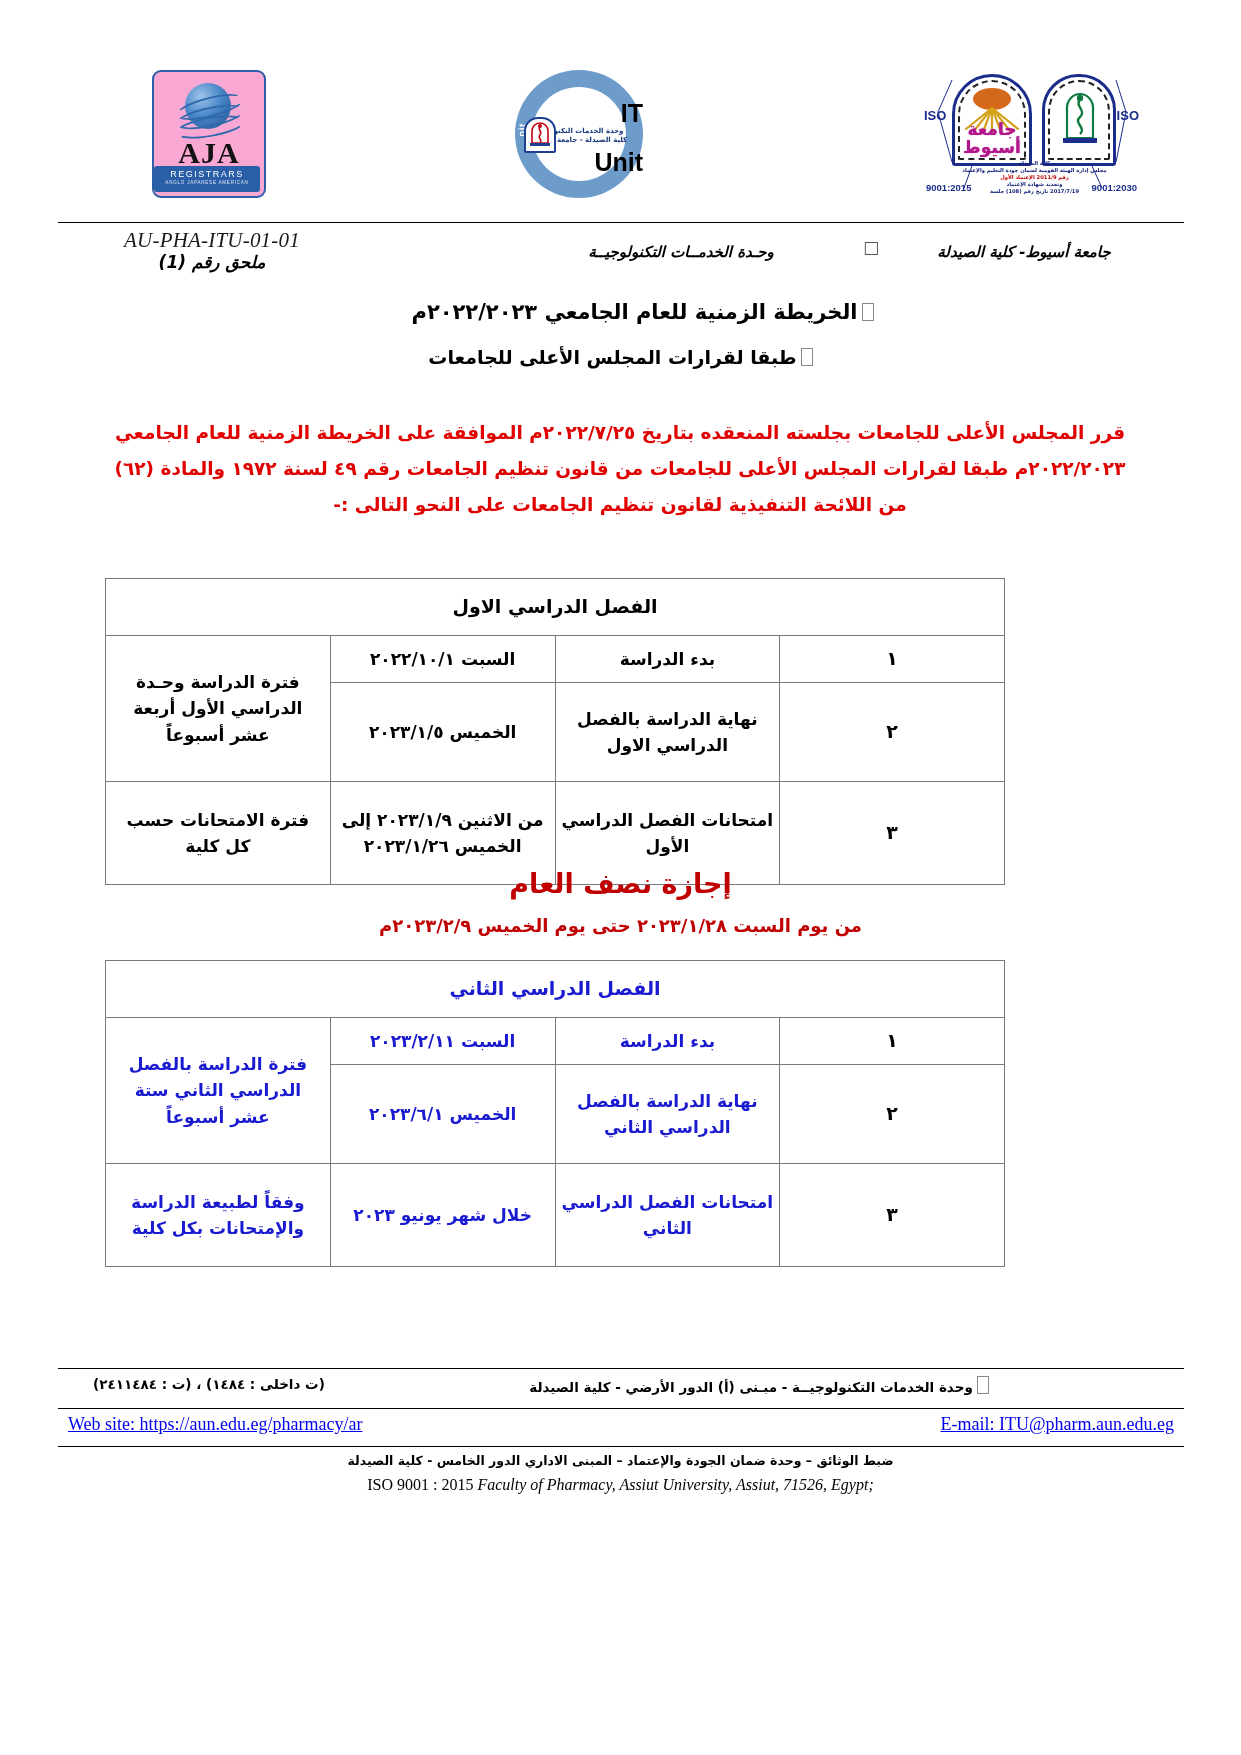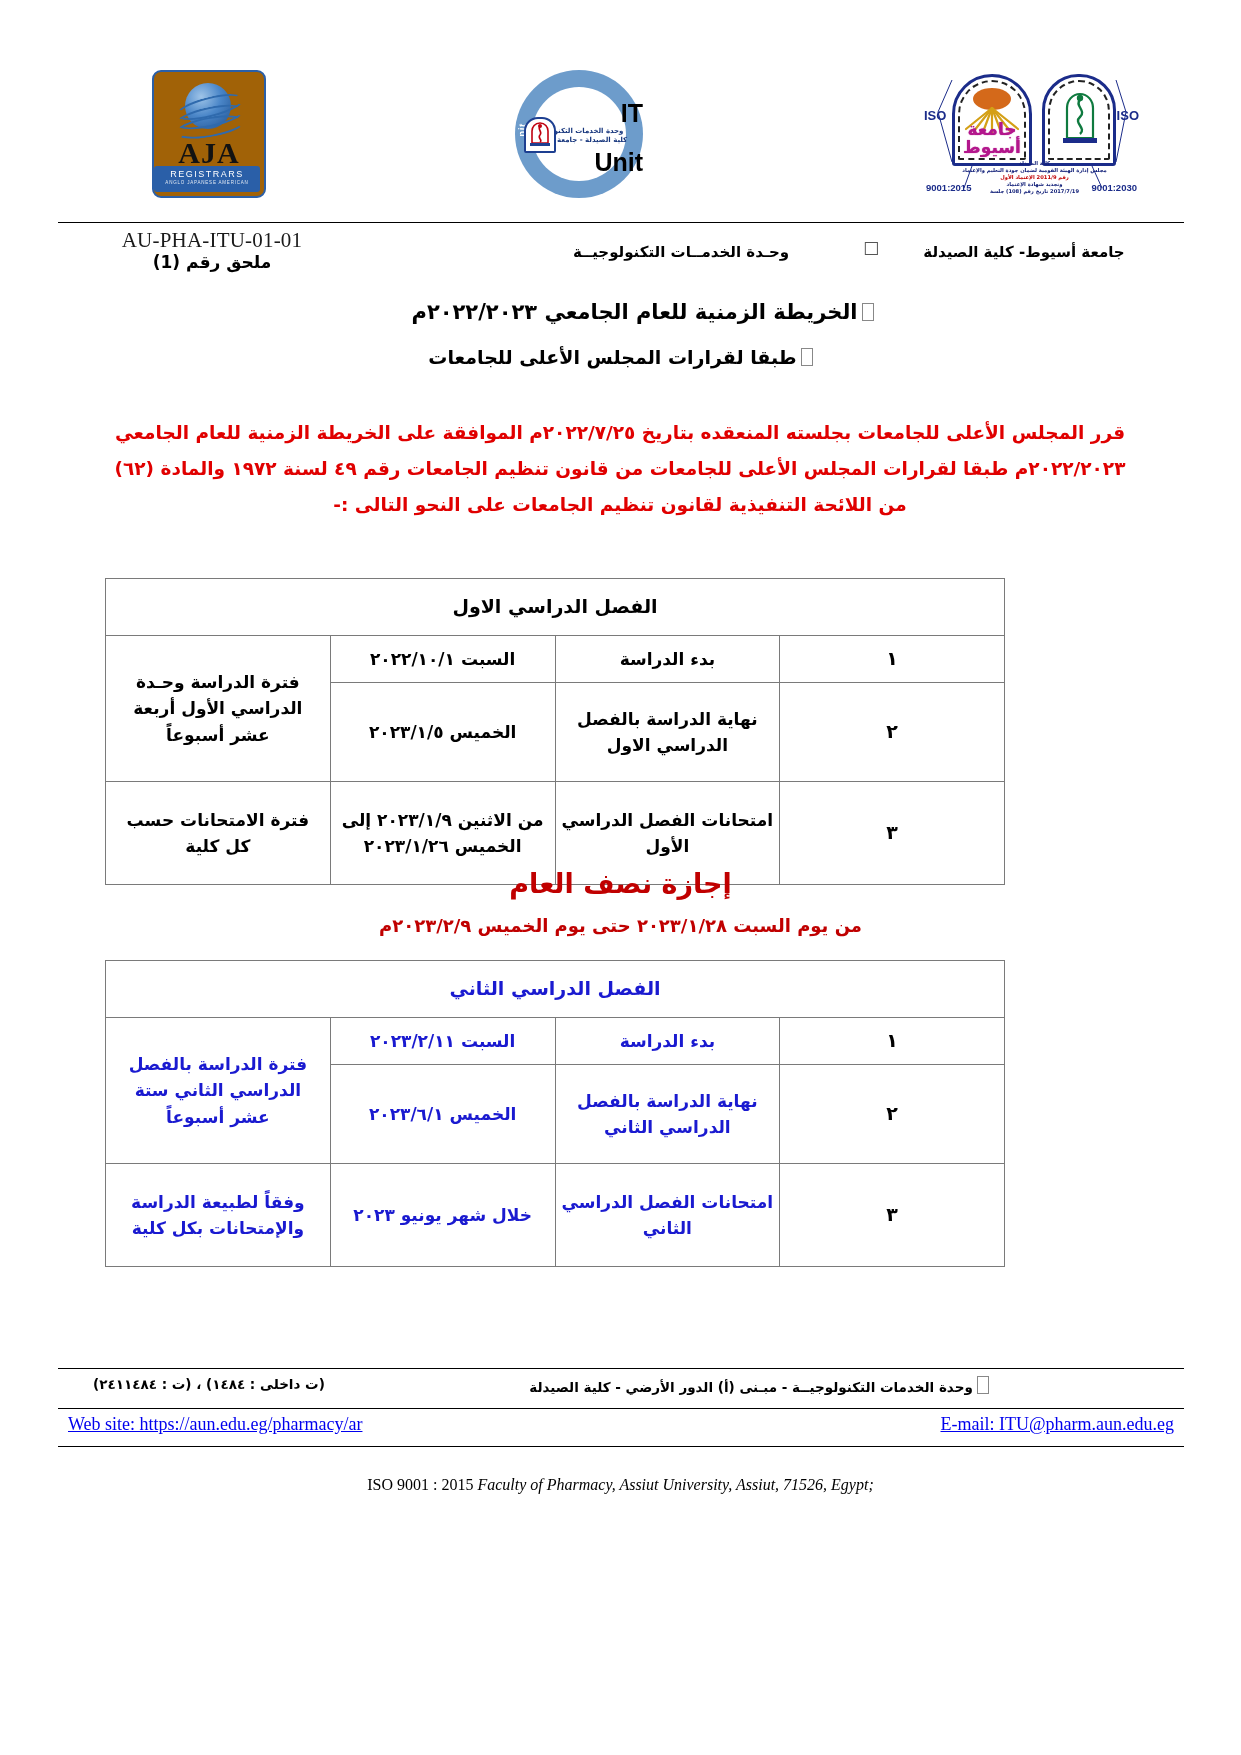--- a/index.html
+++ b/index.html
@@ -42,21 +42,21 @@
   
   .aja-logo {
     left: 90px;
     width: 118px;
   }
   .aja-box {
     width: 114px;
     height: 128px;
     border: 2px solid #2a5fa8;
     border-radius: 9px;
-    background: #a16207;
+    background: #f9a8d4;
     box-sizing: border-box;
     position: relative;
     overflow: hidden;
   }
   .aja-globe {
     position: absolute;
     left: 50%;
     top: 9px;
     transform: translateX(-50%);
     width: 66px;
@@ -308,20 +308,21 @@
     width: 1126px;
     height: 0;
     border-top: 1.6px solid #000;
   }
   .header-row {
     position: absolute;
     left: 58px;
     top: 228px;
     width: 1126px;
     height: 54px;
+    font-style: italic;
   }
   .hdr-doc-code {
     position: absolute;
     right: 832px;
     top: 0;
     width: 280px;
     text-align: center;
     direction: ltr;
     font-family: "Liberation Serif", serif;
     font-size: 21px;
@@ -737,18 +738,19 @@
     </div>
   </div>
 
   <div class="rule-foot-2"></div>
   <div class="foot-row-2">
     <a class="foot-web" href="#">Web site: https://aun.edu.eg/pharmacy/ar</a>
     <a class="foot-mail" href="#">E-mail: ITU@pharm.aun.edu.eg</a>
   </div>
 
   <div class="rule-foot-3"></div>
+  <div class="foot-doc-line">ضبط الوثائق – وحدة ضمان الجودة والإعتماد – المبنى الاداري الدور الخامس - كلية الصيدلة</div>
   <div class="foot-iso-line">
     <span>ISO 9001 : 2015</span>
     <i>Faculty of Pharmacy, Assiut University, Assiut, 71526, Egypt;</i>
   </div>
 
 </div>
 
 </body></html>

